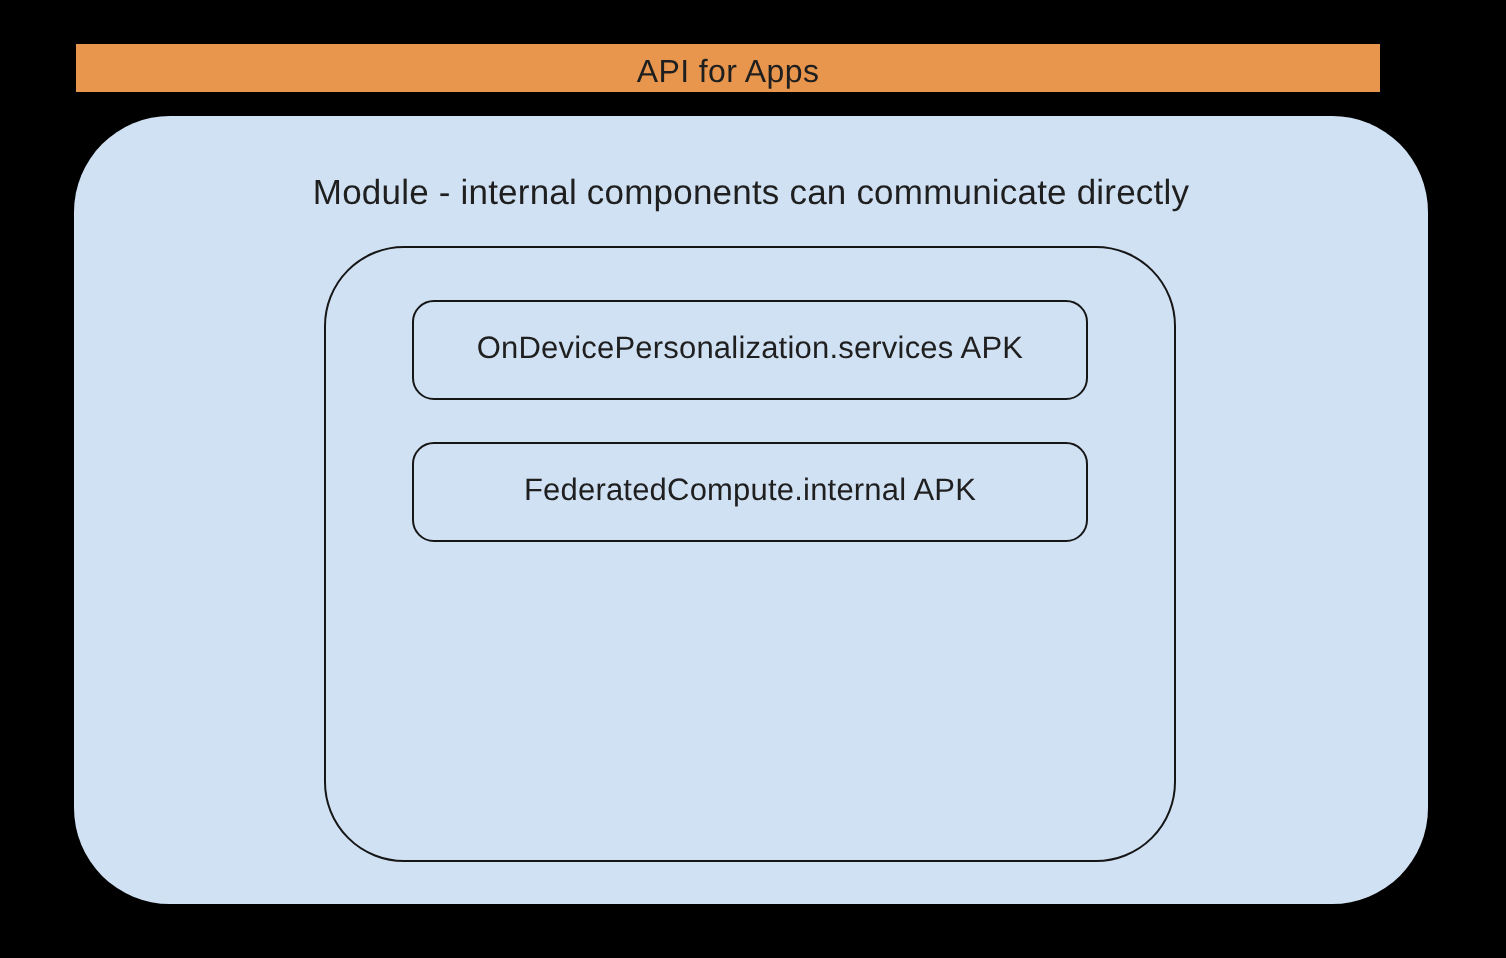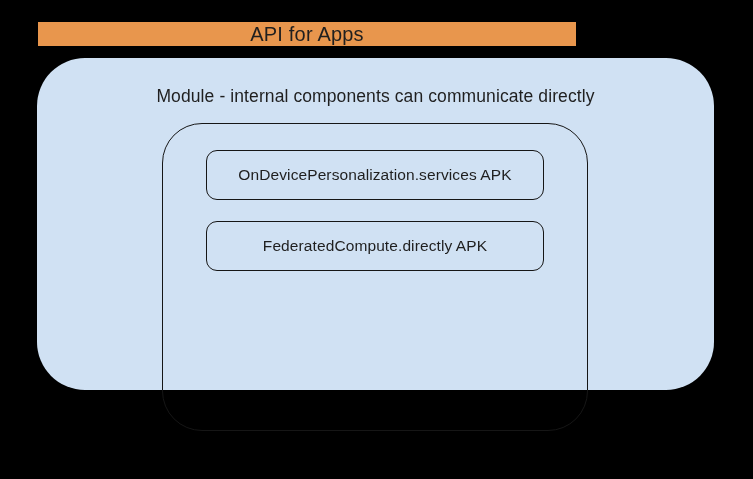--- a/index.html
+++ b/index.html
@@ -7,30 +7,30 @@
   body {
     position: relative;
     background: var(--background, #000000);
     font-family: "Liberation Sans", sans-serif;
     color: var(--text, #1f1f1f);
     overflow: hidden;
   }
   .banner {
     position: absolute;
     left: 38px; top: 22px;
-    width: 538px; height: 24px;
+    width: 652px; height: 24px;
     background: var(--banner-bg, #e8964d);
     display: flex; align-items: flex-end; justify-content: center;
-    font-size: 20px;
+    font-size: 16px;
     letter-spacing: 0.2px;
   }
   .module {
     position: absolute;
     left: 37px; top: 58px;
-    width: 677px; height: 332px;
+    width: 677px; height: 394px;
     background: var(--module-bg, #d0e1f3);
     border-radius: 48px;
   }
   .module-title {
     position: absolute;
     top: 28px; left: 0;
     width: 100%;
     text-align: center;
     font-size: 17.5px;
     letter-spacing: 0.1px;
@@ -66,16 +66,16 @@
 </div>
 
 <div class="module">
   <div class="module-title">Module - internal components can communicate directly</div>
 
   <div class="inner-group">
     <div class="component-box">
       <span>OnDevicePersonalization.services APK</span>
     </div>
     <div class="component-box">
-      <span>FederatedCompute.directly APK</span>
+      <span>FederatedCompute.internal APK</span>
     </div>
   </div>
 </div>
 
 </body></html>

